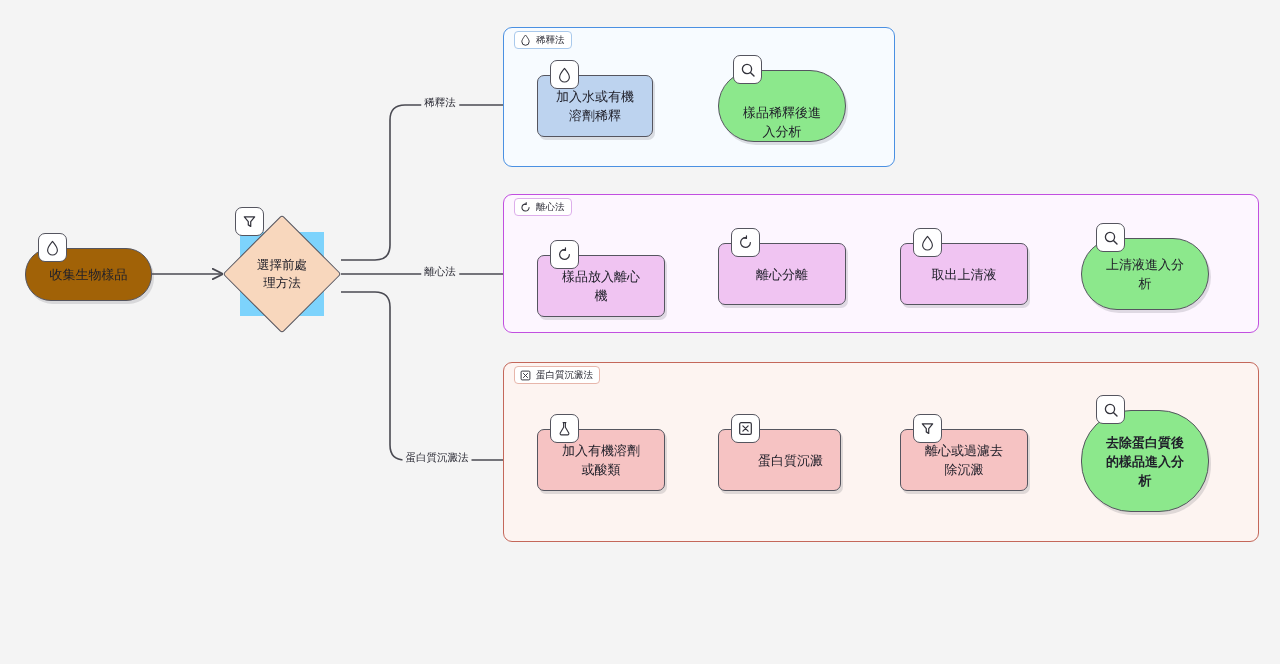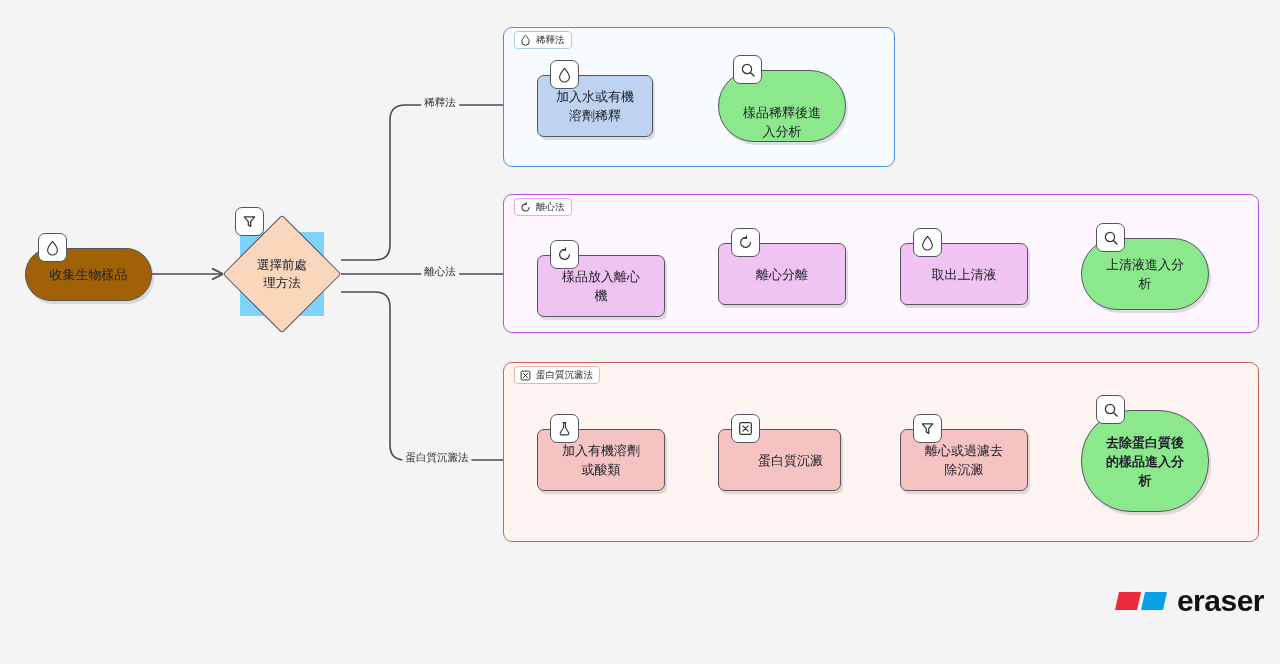--- a/index.html
+++ b/index.html
@@ -336,21 +336,14 @@
       <svg width="16" height="16" viewBox="0 0 16 16">
         <circle cx="7" cy="7" r="4.6" fill="none" stroke="#33333c" stroke-width="1.3"></circle>
         <path d="M10.4 10.4 L14 14" stroke="#33333c" stroke-width="1.4" stroke-linecap="round"></path>
       </svg>
     </span>
     <span class="node-text">去除蛋白質後
 的樣品進入分
 析</span>
   </div>
 
-  <div id="watermark">
-    <svg width="56" height="26" viewBox="0 0 56 26">
-      <path d="M6 4 L28 4 L24 22 L2 22 Z" fill="#ea2a3c"></path>
-      <path d="M32 4 L54 4 L50 22 L28 22 Z" fill="#0aa0e8"></path>
-    </svg>
-    <span class="wm-text">eraser</span>
-  </div>
 
 </div>
 
 </body></html>

